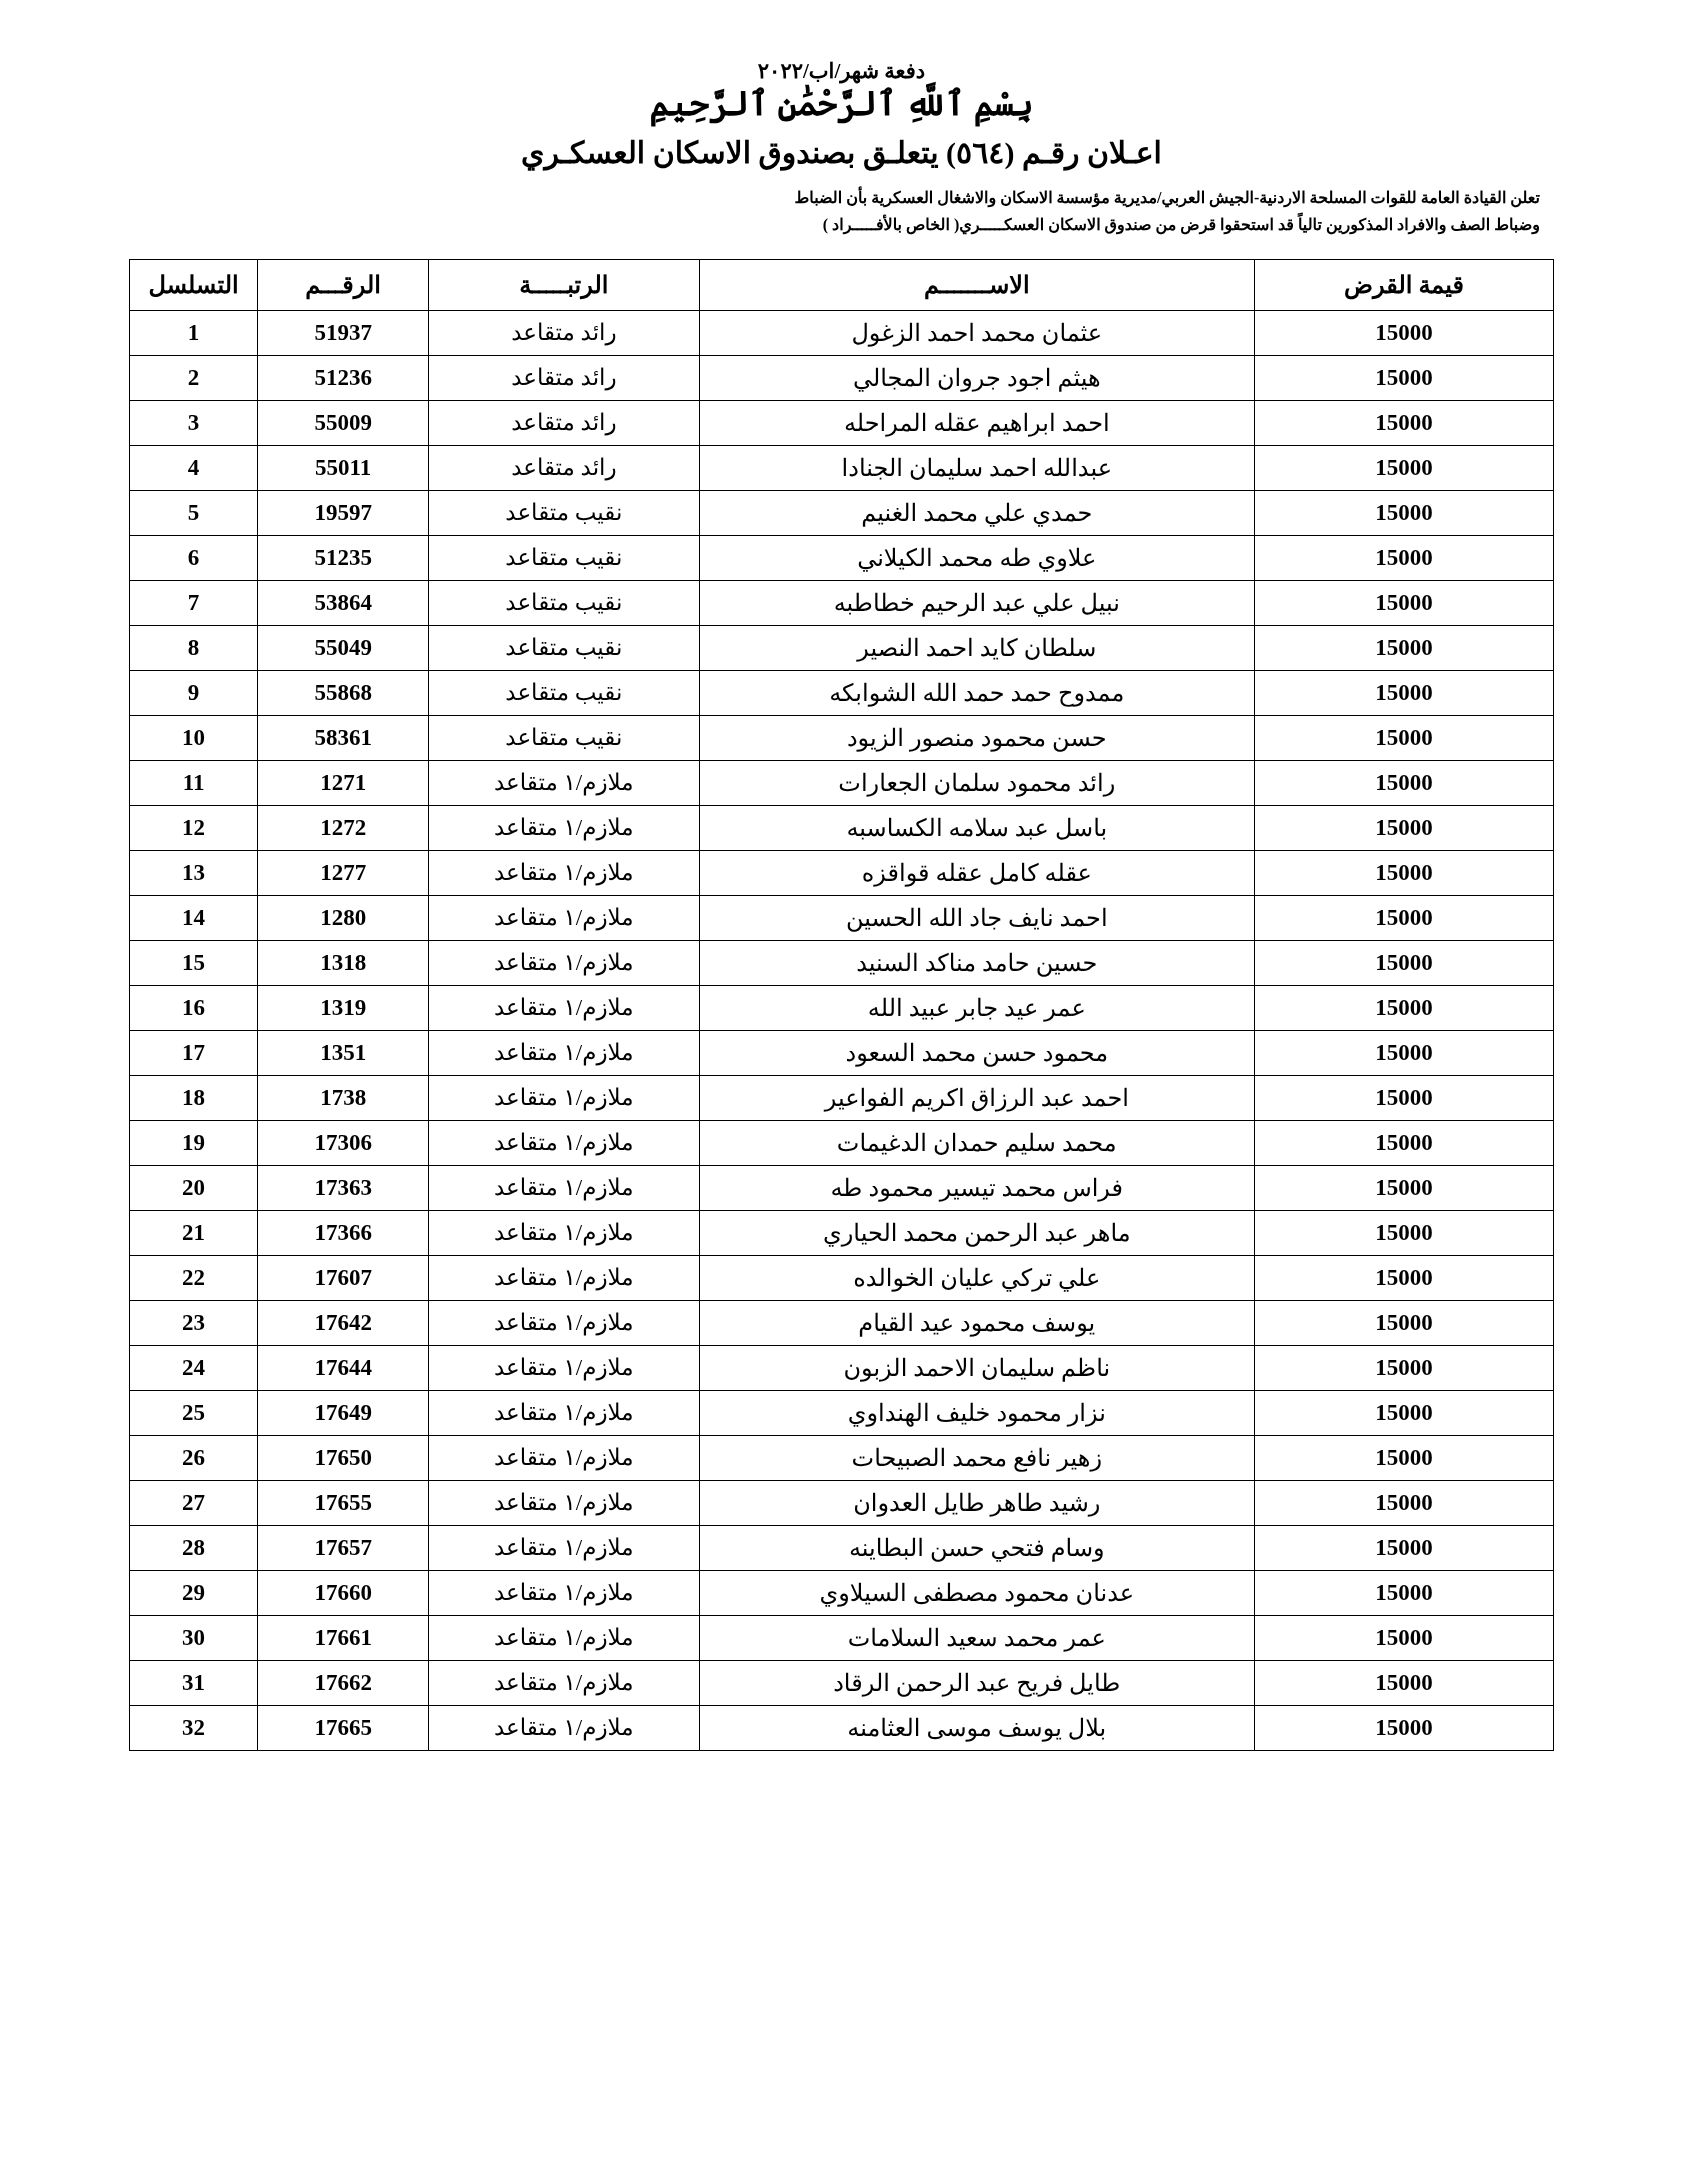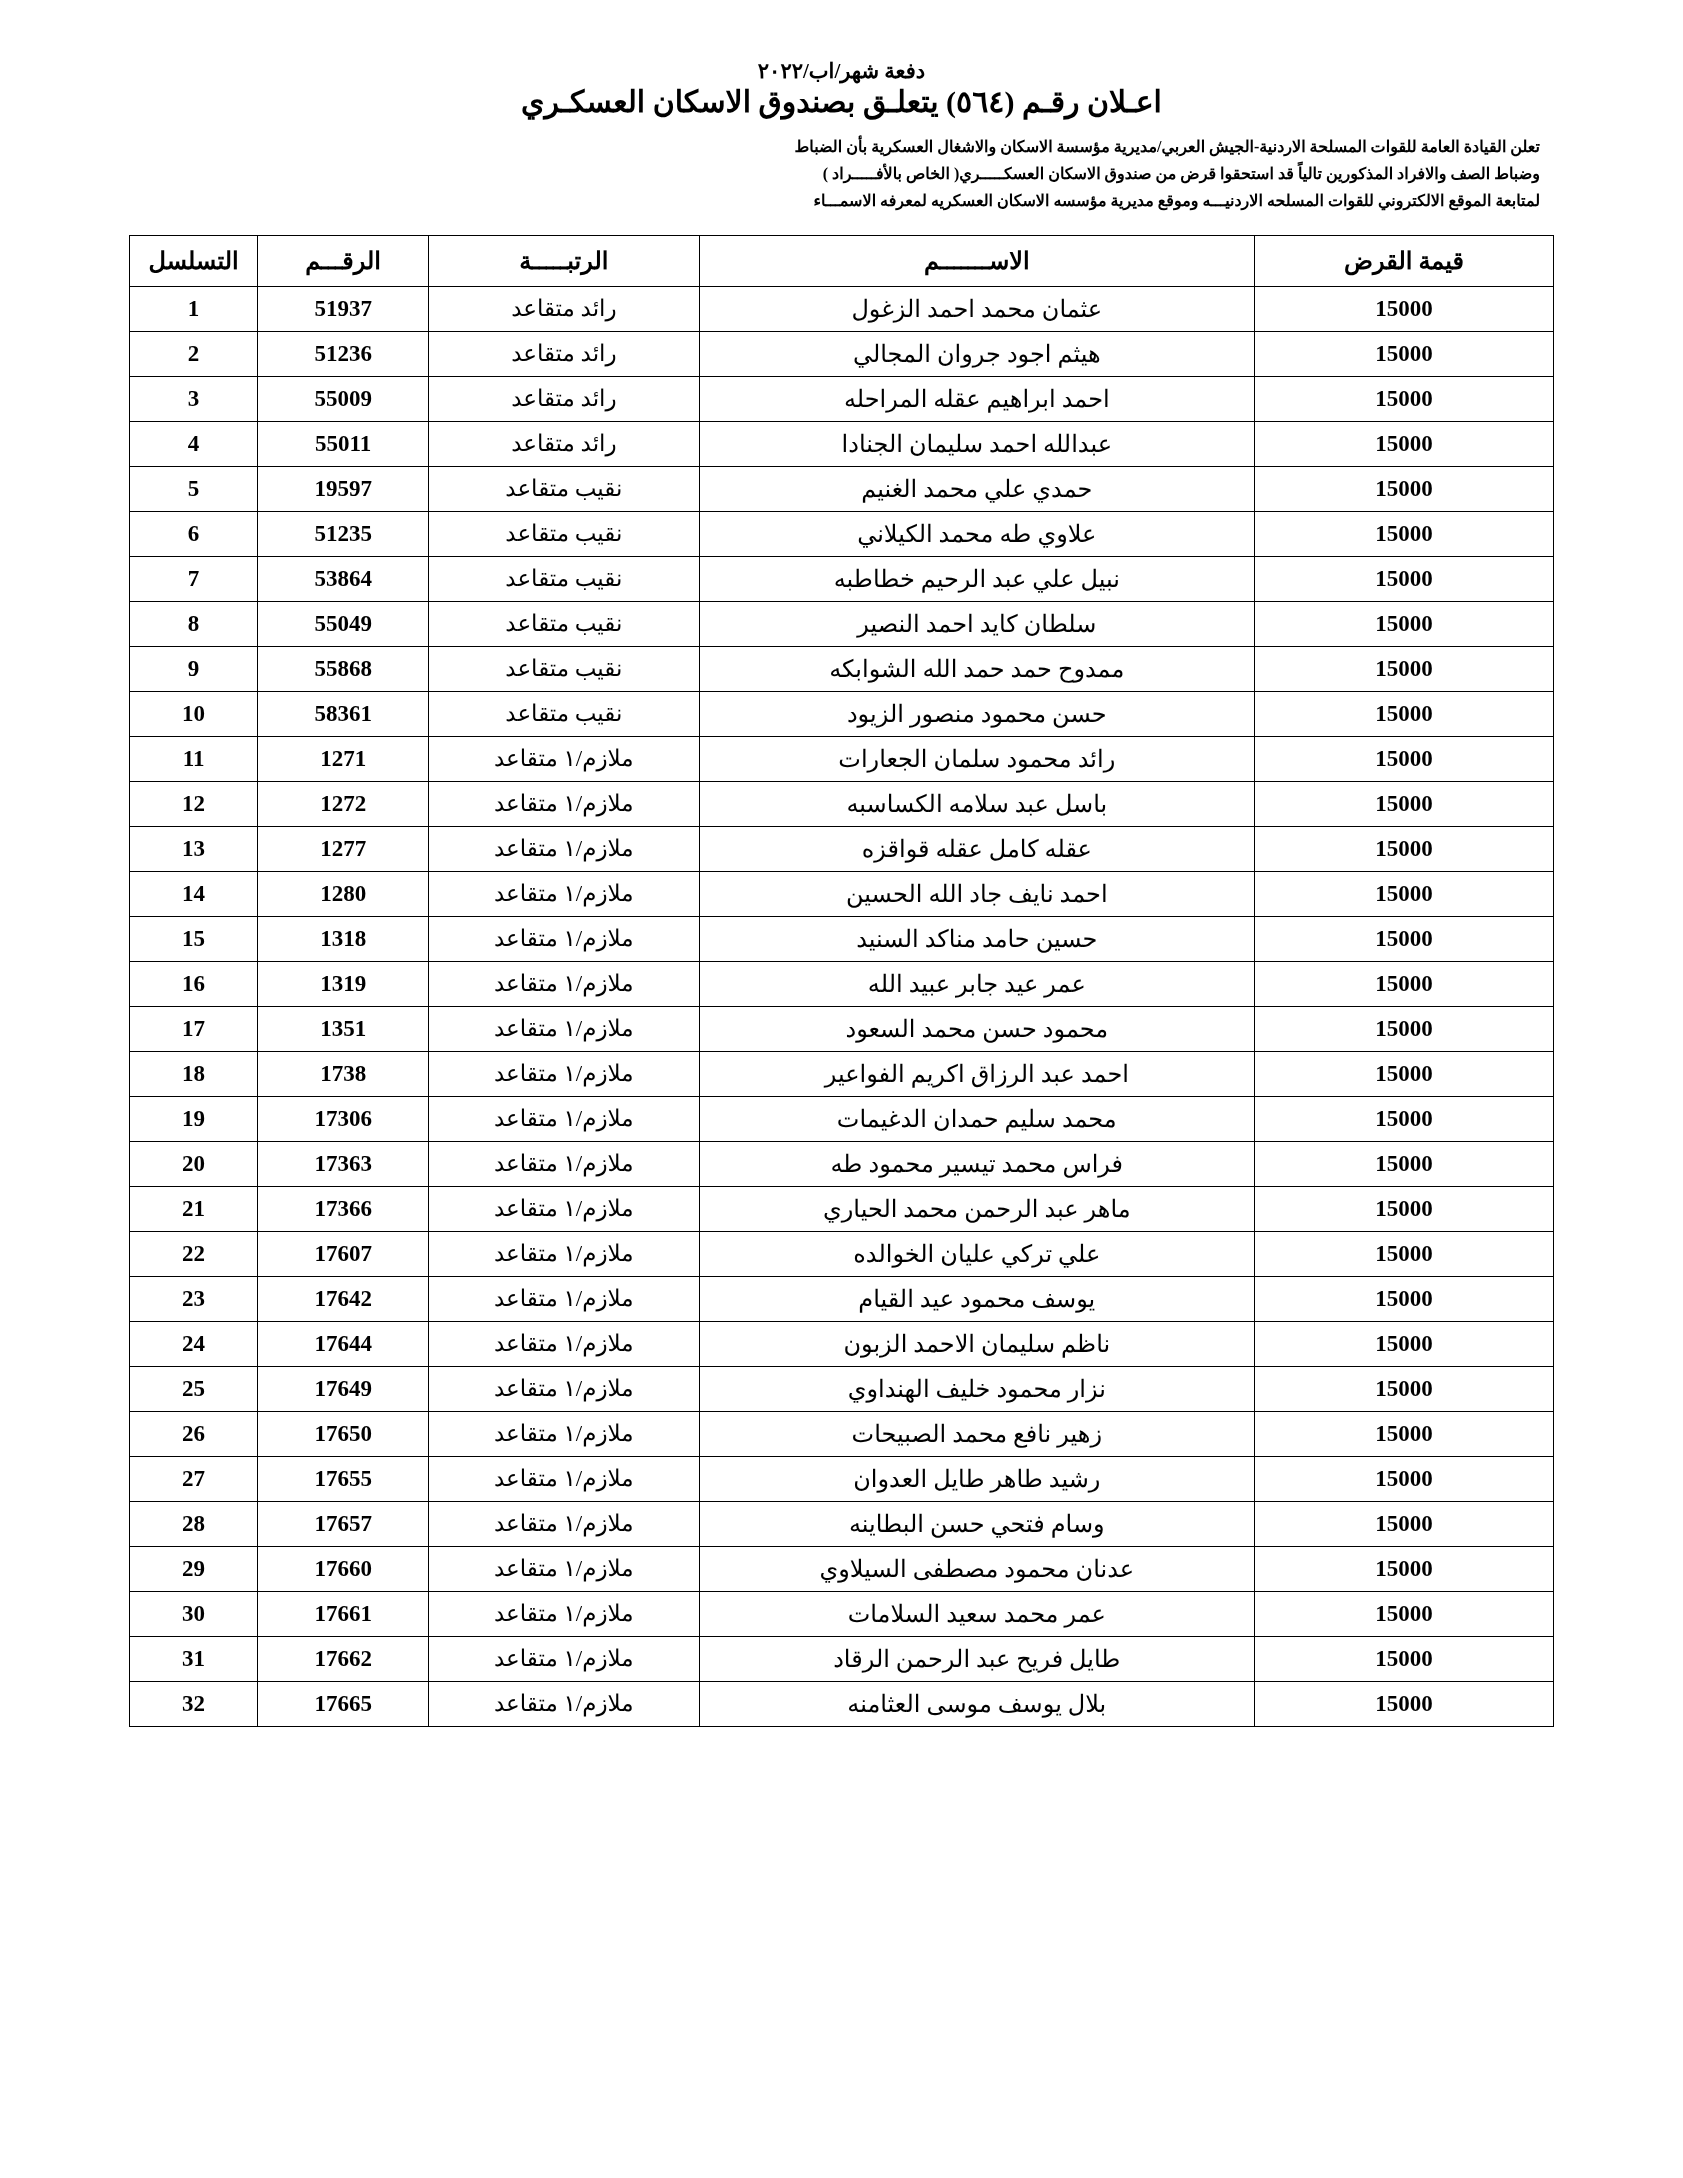--- a/index.html
+++ b/index.html
@@ -91,27 +91,27 @@
     font-size: 23px;
   }
 </style>
 </head>
 <body>
 
 <div class="page">
 
   <div class="header-date">دفعة شهر/اب/٢٠٢٢</div>
 
+  <div class="basmala">بِسْمِ ٱللَّهِ ٱلرَّحْمَٰنِ ٱلرَّحِيمِ</div>
 
   <div class="title">اعـلان رقـم (٥٦٤) يتعلـق بصندوق الاسكان العسكـري</div>
 
   <div class="intro">
     <p>تعلن القيادة العامة للقوات المسلحة الاردنية-الجيش العربي/مديرية مؤسسة الاسكان والاشغال العسكرية بأن الضباط</p>
     <p>وضباط الصف والافراد المذكورين تالياً قد استحقوا قرض من صندوق الاسكان العسكـــــري( الخاص بالأفـــــراد )</p>
-    <p>لمتابعة الموقع الالكتروني للقوات المسلحه الاردنيـــه وموقع مديرية مؤسسه الاسكان العسكريه لمعرفه الاسمـــاء</p>
   </div>
 
   <table class="main">
     <colgroup>
       <col class="c-loan">
       <col class="c-name">
       <col class="c-rank">
       <col class="c-num">
       <col class="c-seq">
     </colgroup>

